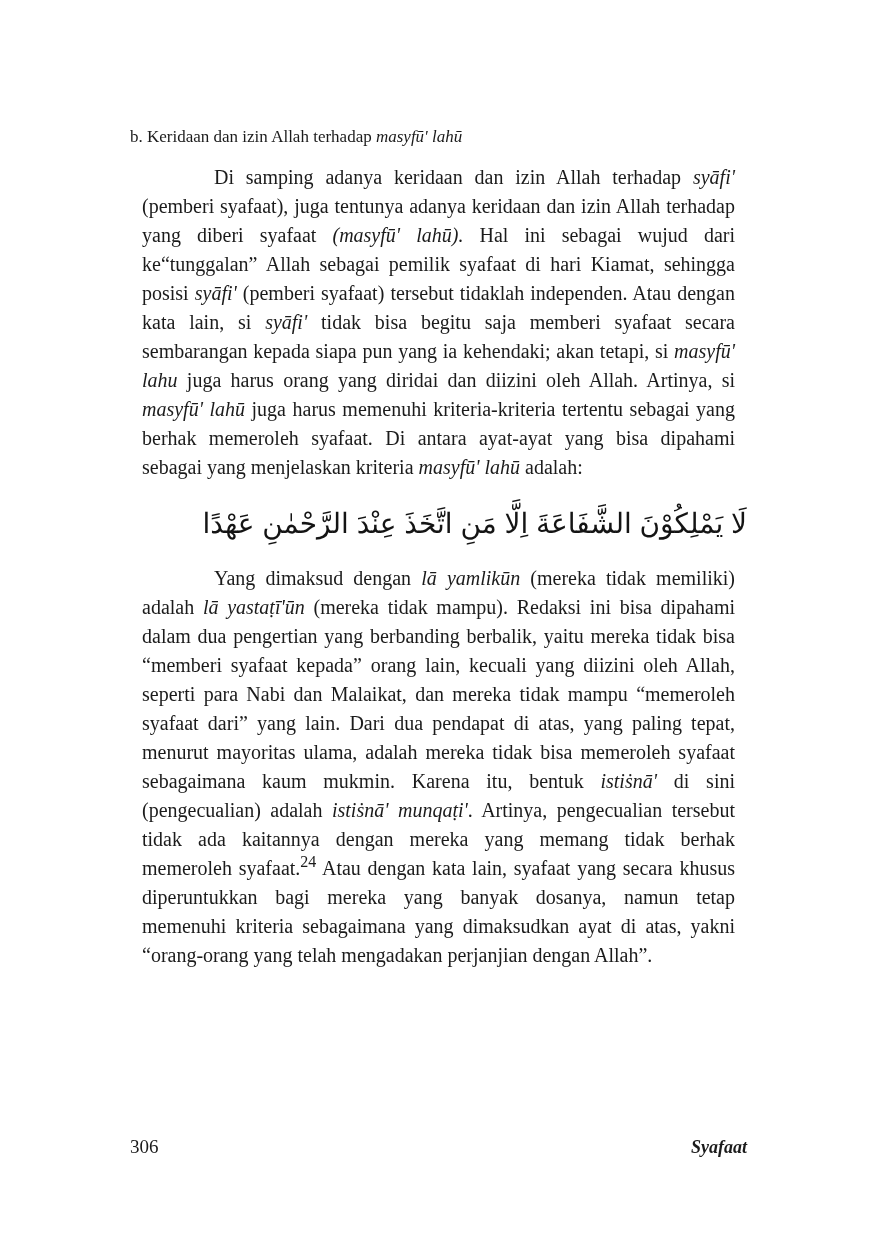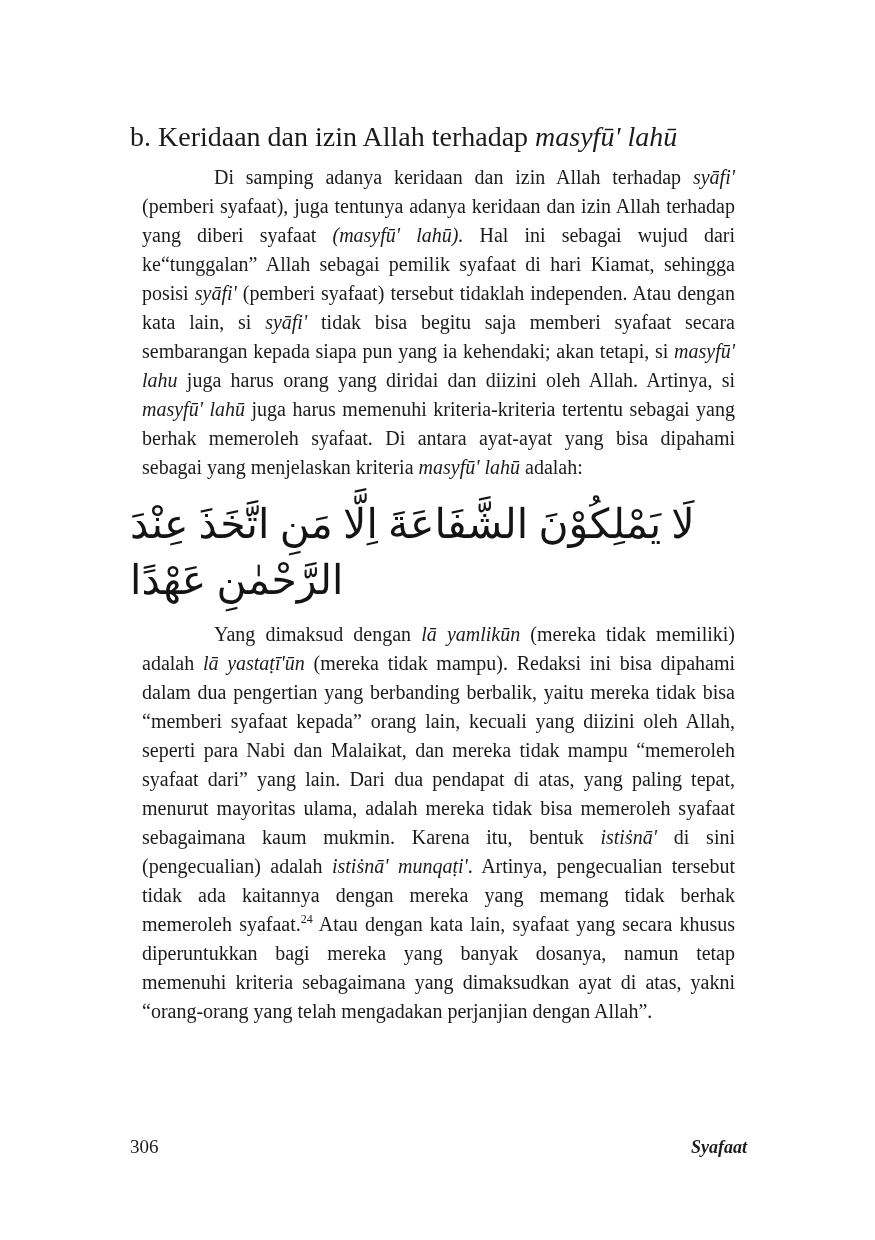--- a/index.html
+++ b/index.html
@@ -13,42 +13,42 @@
     position: relative;
     overflow: hidden;
   }
   .page {
     position: absolute;
     left: 130px;
     top: 122px;
     width: 617px;
   }
   .heading {
-    font-size: 28px;
+    font-size: 17px;
     line-height: 29px;
     margin: 0 0 1px 0;
   }
   p.body-par {
     font-size: 20px;
     line-height: 29px;
     text-align: justify;
     margin: 12px;
   }
   .indent { text-indent: 72px; }
   .italic { font-style: italic; }
   sup {
-    font-size: 12px;
+    font-size: 16px;
     line-height: 0;
     vertical-align: super;
   }
   .arabic {
     direction: rtl;
-    text-align: left;
-    font-family: Liberation Serif, serif;
-    font-size: 41px;
+    text-align: right;
+    font-family: Liberation Sans, sans-serif;
+    font-size: 28px;
     line-height: 56px;
     margin: 14px 0 8px 0;
     color: #141414;
   }
   p.translation {
     font-size: 19px;
     line-height: 27px;
     text-align: justify;
     margin: 0 0 16px 0;
   }

